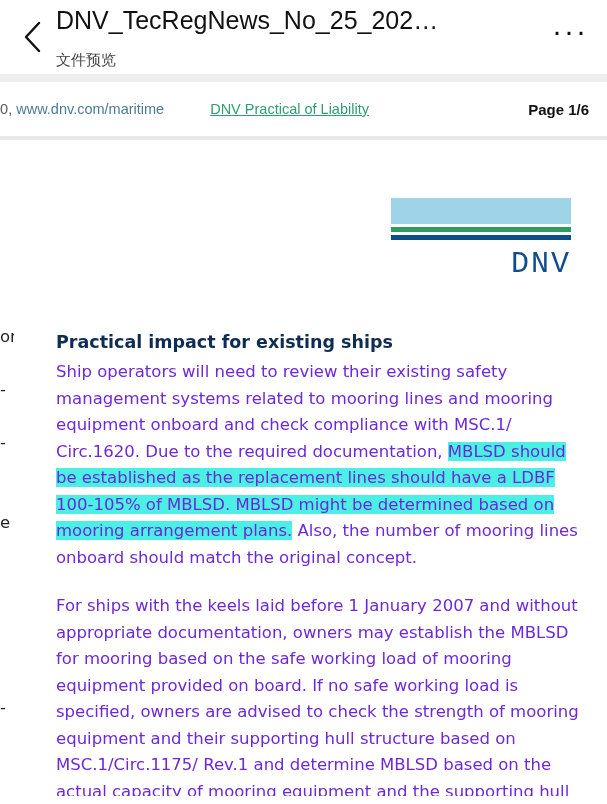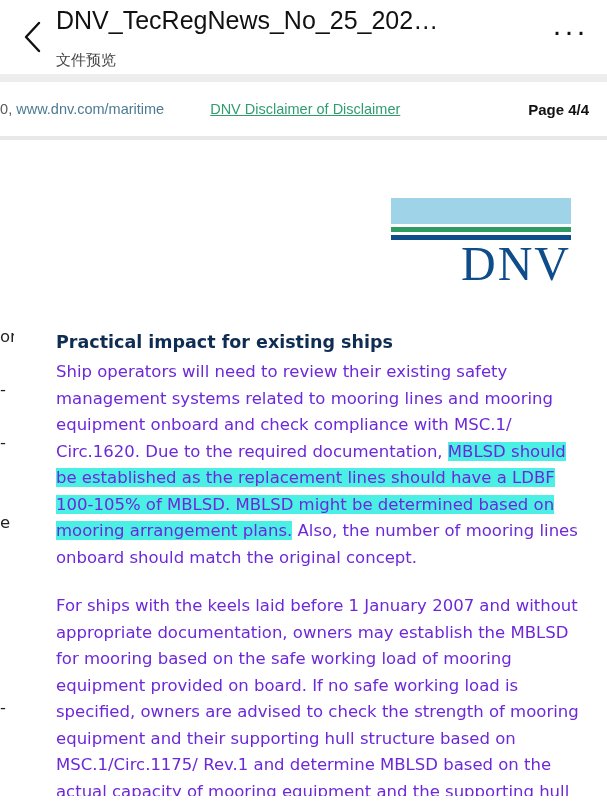--- a/index.html
+++ b/index.html
@@ -149,22 +149,22 @@
     width: 100%;
     margin-top: 3px;
   }
   .logo-bar-blue {
     height: 5px;
     background: #0f4c8a;
     width: 100%;
     margin-top: 3px;
   }
   .logo-text {
-    font-family: Liberation Serif, serif;
-    font-size: 48px;
+    font-family: Liberation Mono, monospace;
+    font-size: 30px;
     color: #0f4c8a;
     letter-spacing: 2px;
     text-align: right;
     line-height: 44px;
     margin-top: 2px;
     font-weight: 400;
   }
 
   
   .doc-content {
@@ -225,22 +225,22 @@
   </div>
   <div class="more-btn">···</div>
 </div>
 
 <div class="grey-strip"></div>
 
 <div class="doc-header">
   <div class="doc-url">
     <span>00, </span><span class="url-link">www.dnv.com/maritime</span>
   </div>
-  <div class="doc-disclaimer">DNV Disclaimer of Disclaimer</div>
-  <div class="doc-page">Page 4/4</div>
+  <div class="doc-disclaimer">DNV Practical of Liability</div>
+  <div class="doc-page">Page 1/6</div>
 </div>
 
 <div class="page-body">
   <div class="page-top-rule"></div>
 
   <div class="logo-wrap">
     <div class="logo-bar-top"></div>
     <div class="logo-bar-green"></div>
     <div class="logo-bar-blue"></div>
     <div class="logo-text">DNV</div>

